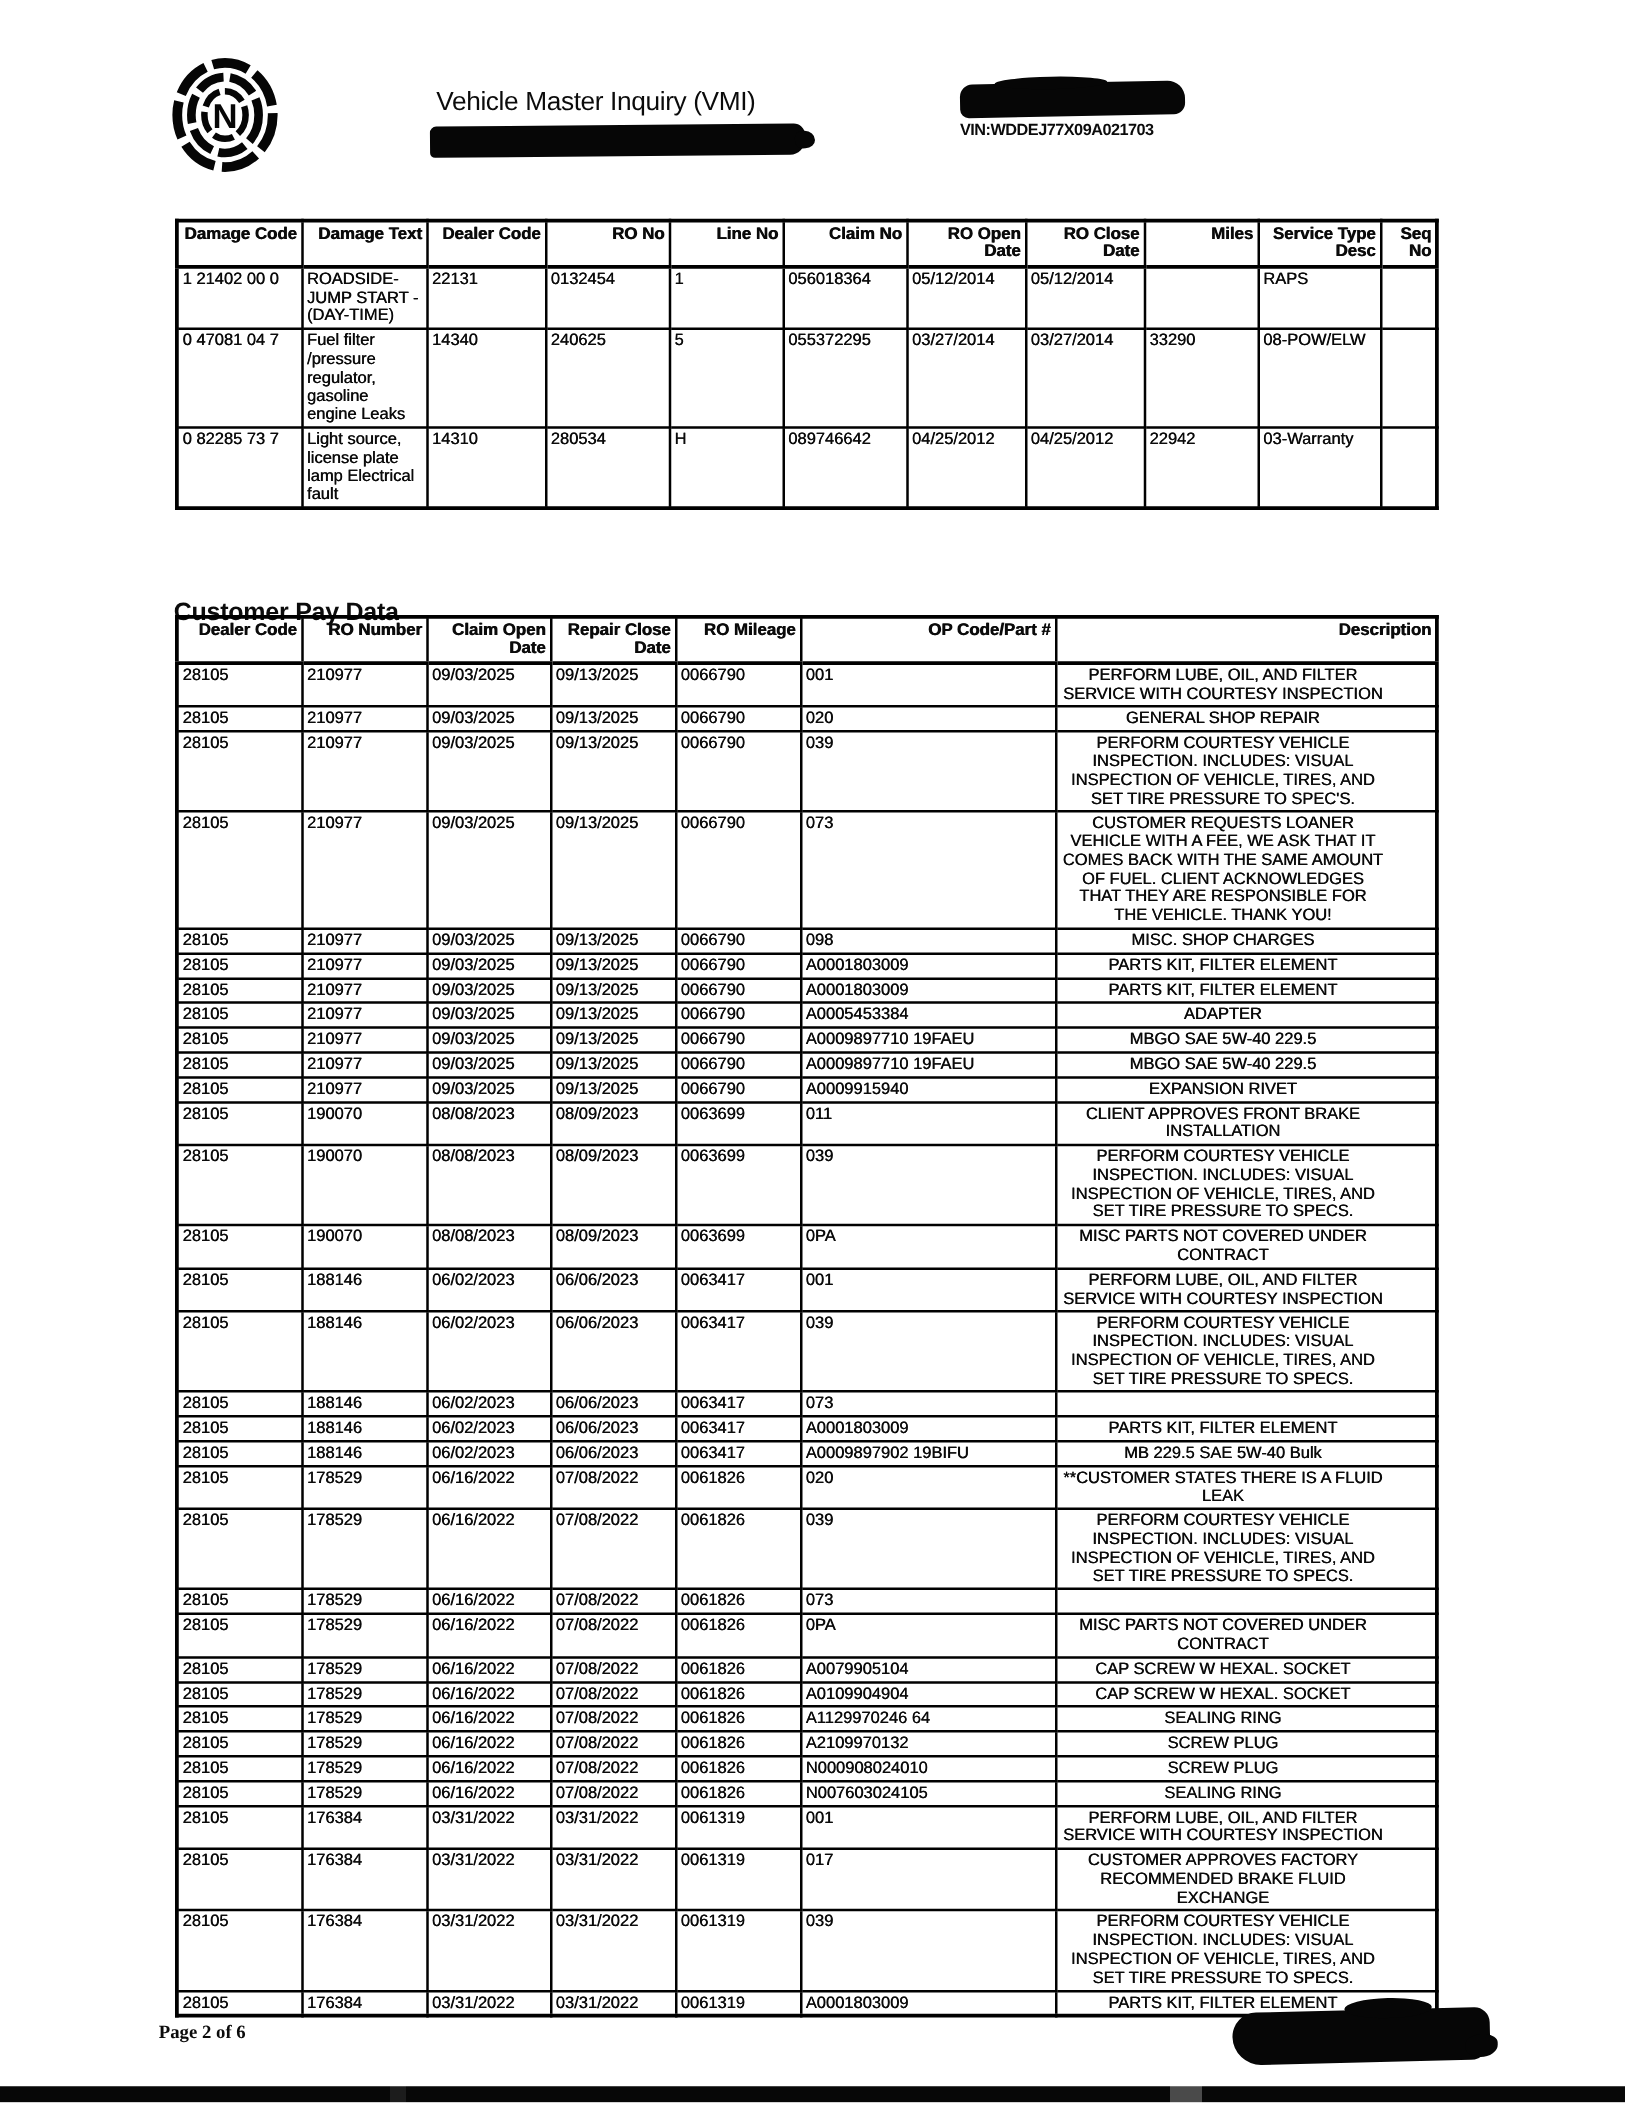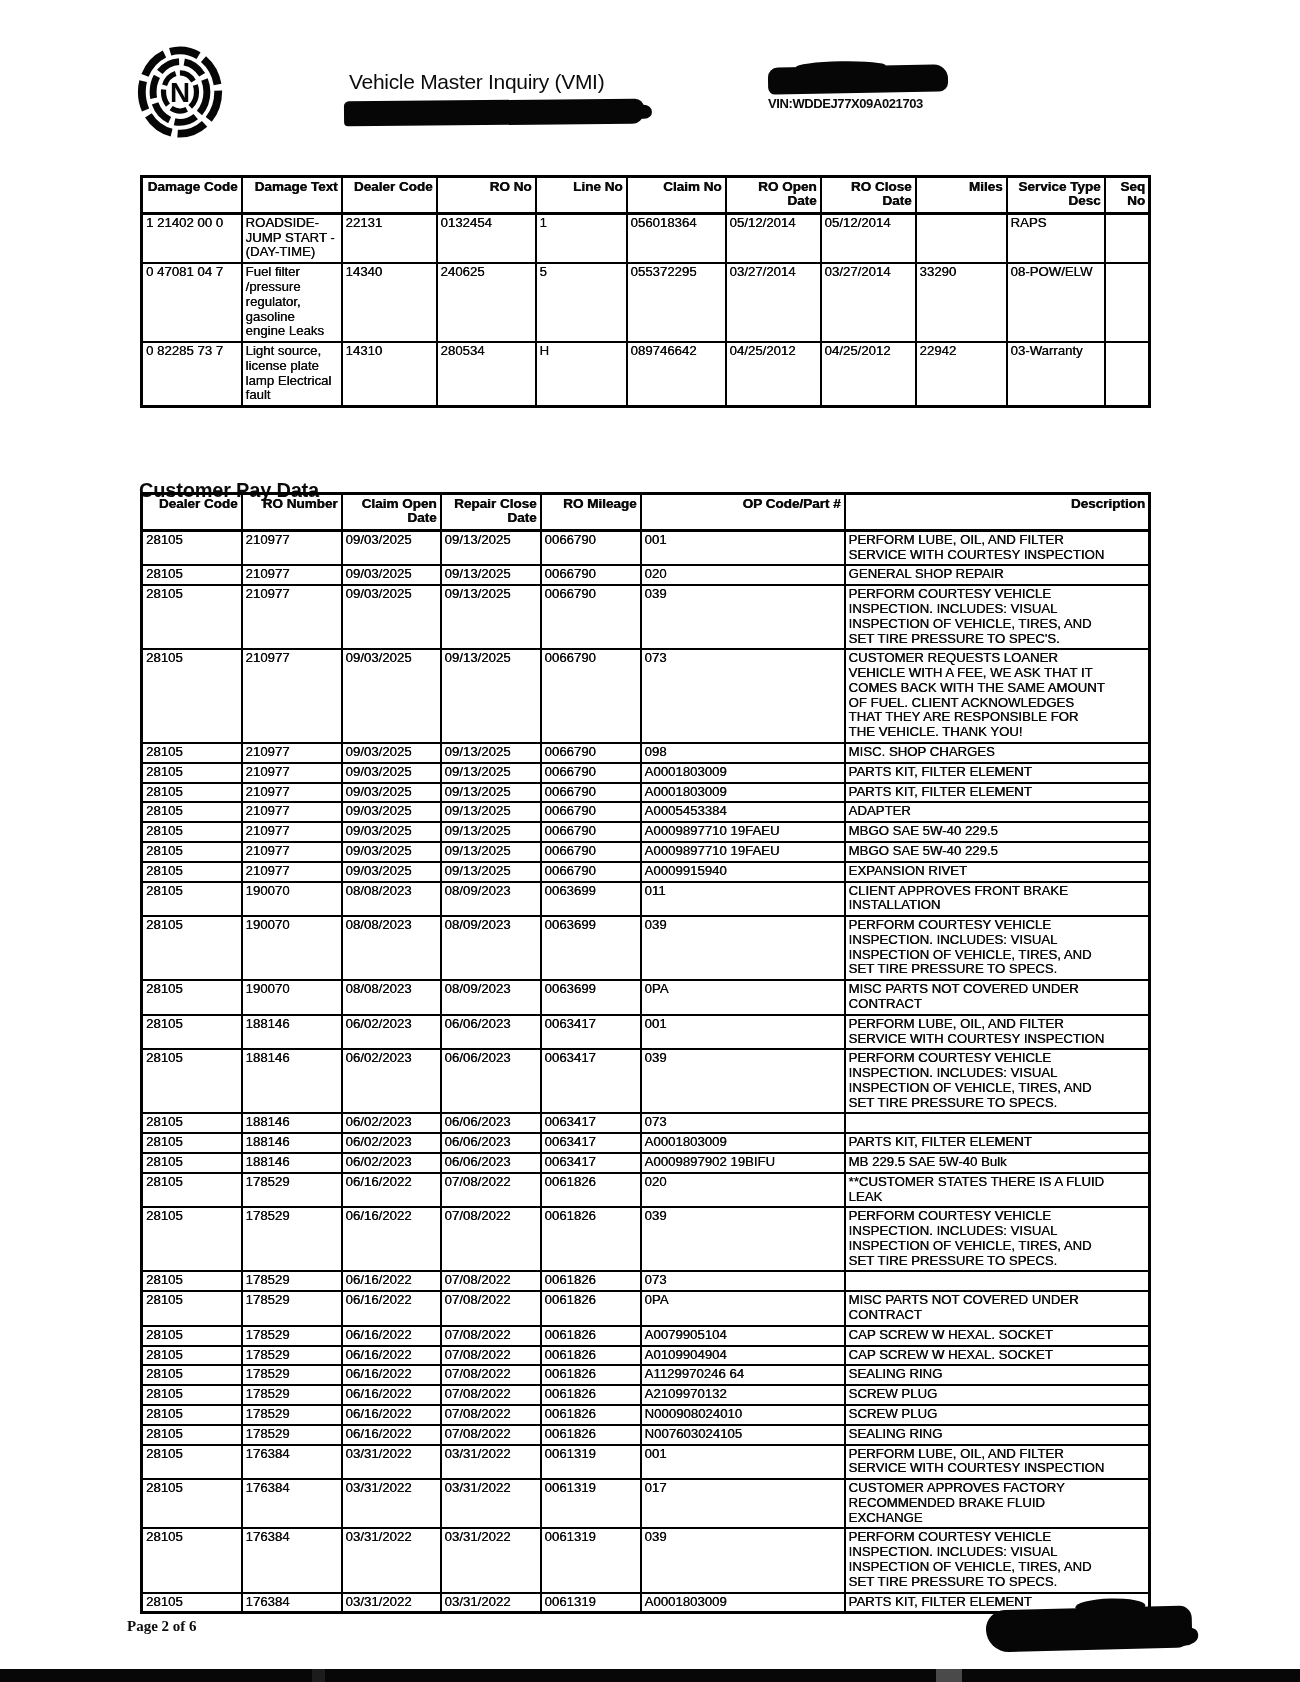--- a/index.html
+++ b/index.html
@@ -92,21 +92,21 @@
     text-align: right;
   }
   table.grid td {
     font-size: 13.2px;
     line-height: 1.12;
     padding: 1px 3px 2px 3px;
     text-shadow: 0.35px 0 0 #0b0b0b;
   }
   .damage-table { top: 175px; }
   .pay-table { top: 492px; }
-  .pay-table td:last-child { padding-right: 40px; }
+  .pay-table td:last-child { padding-right: 40px; text-align: center; }
 
   .pay-heading {
     position: absolute;
     left: 139px; top: 450px;
     font-size: 20px;
     font-weight: bold;
     letter-spacing: -0.2px;
     margin-top: 29px;
   }
 

